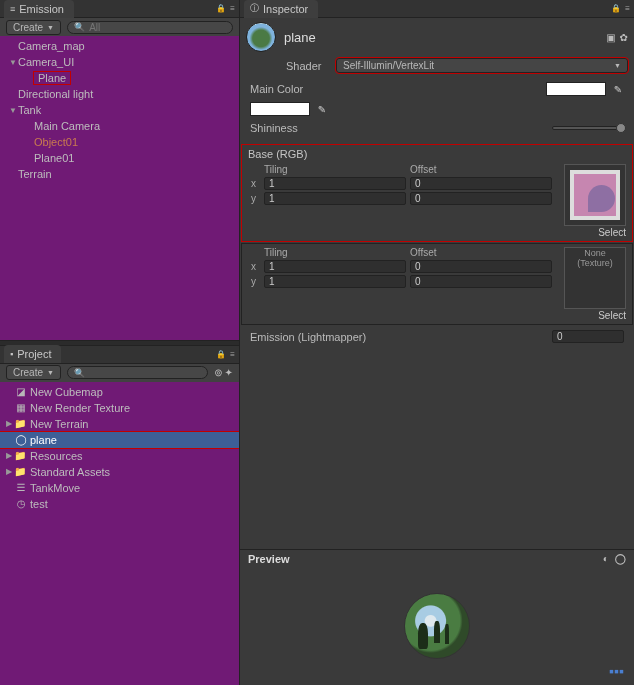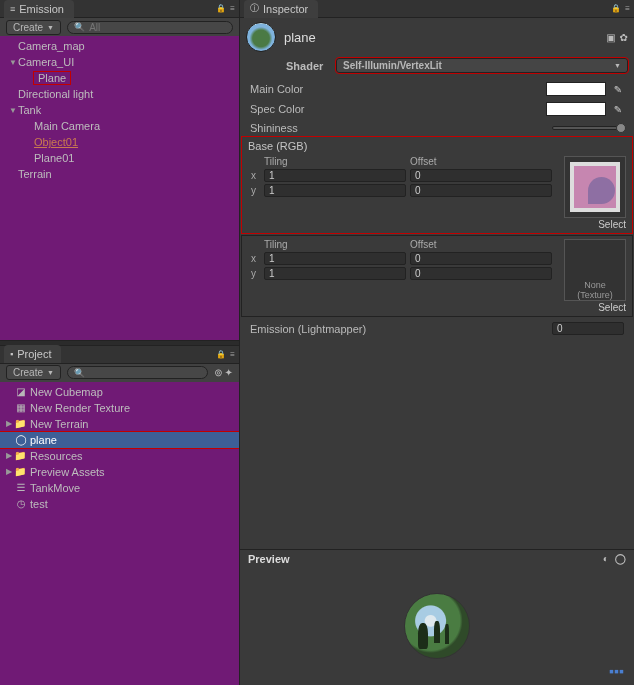--- a/index.html
+++ b/index.html
@@ -24,48 +24,48 @@
   .toolbar { background: #414141; height: 18px; display: flex; align-items: center; padding: 0 6px; gap: 6px; font-size: 10px; }
   .toolbar .create-btn { border: 1px solid #222; border-radius: 3px; padding: 1px 6px; display:flex; align-items:center; gap:4px; background: #484848; }
   .toolbar .search { flex: 1; border: 1px solid #222; border-radius: 8px; height: 13px; background:#474747; display:flex; align-items:center; padding:0 6px; gap:4px;}
   .toolbar .ctrl-icons { display:flex; gap:2px; margin-left:auto;}
   .search input { background: none; border: none; outline: none; color: #ccc; font-size: 10px; width: 80px; }
   .hierarchy-tree { flex:1; background: #701a75; padding-top:2px; overflow:auto; }
   .tree-row { height: 16px; display:flex; align-items:center; white-space:nowrap; }
   .tree-row .indent { display:inline-block; }
   .tree-row .fold { width:10px; text-align:center; color:#999; font-size:8px; display:inline-block;}
   .tree-row .label { color:#bdbdbd; }
-  .tree-row .label.orange { color:#c97b4f;text-decoration:underline; }
+  .tree-row .label.orange { color:#c97b4f; }
   .tree-row.selected { background:#3d5f97; color:#fff; }
   .tree-row.selected .label { color:#fff; }
   .redbox { outline:1px solid #c20000; }
   .proj-icon { width:14px; height:14px; display:inline-flex; align-items:center; justify-content:center; font-size:10px; margin-right:2px;}
   .divider { height: 6px; background:#2b2b2b; border-top:1px solid #222; border-bottom:1px solid #222;}
   .inspector-body { flex:1; background:#3a3a3a; overflow:auto; padding-bottom: 4px; }
   .insp-header { display:flex; align-items:center; padding:4px 6px; gap:8px; }
   .thumb-circle { width:30px; height:30px; border-radius:50%; background: radial-gradient(circle at 50% 55%, #4b7a44 0 40%, #7fb3dd 55% 70%, #bde0f0 72% 100%); border:1px solid #222;}
   .insp-title { font-size:13px; color:#ddd; }
   .insp-help { margin-left:auto; display:flex; gap:4px;}
-  .shader-row { display:flex; align-items:center; padding:2px 6px 6px 46px; gap:6px;font-weight:bold;}
+  .shader-row { display:flex; align-items:center; padding:2px 6px 6px 46px; gap:6px;}
   .shader-label { width:44px; color:#bbb;}
   .shader-dd { flex:1; background:#454545; border:1px solid #222; border-radius:3px; height:15px; display:flex; align-items:center; justify-content:space-between; padding:0 6px; font-size:10px; outline:1px solid #c00000;}
   .prop-row { display:flex; align-items:center; padding:3px 10px; gap:6px;}
   .prop-label { flex:1; color:#bbb; }
   .color-swatch { width:60px; height:14px; background:#fff; border:1px solid #222;}
   .eyedrop { width:12px; height:12px; color:#ccc; font-size:10px; display:flex; align-items:center; justify-content:center;}
   .slider-track { width:72px; height:4px; background:#555; border-radius:2px; border:1px solid #222; position:relative;}
   .slider-thumb { position:absolute; right:-3px; top:-4px; width:10px; height:10px; border-radius:50%; background:#888; border:1px solid #333;}
   .section-box { margin:0 2px 3px 2px; outline:1px solid #222; padding:3px 6px;}
-  .section-box.red { outline:1px solid #c20000; }
+  .section-box.red { outline:1px solid #c20000;margin-top:8px; }
   .section-title { color:#c5c5c5; padding-bottom:4px;}
   .tex-section { display:flex; gap:12px; }
   .tex-left { flex:1; }
   .tex-slot { width:62px; text-align:center; }
   .tex-thumb { width:62px; height:62px; border:1px solid #555; background:#333; position:relative; }
-  .tex-thumb.none { font-size:9px; color:#999; display:flex; flex-direction:column; align-items:center; justify-content:flex-end; }
+  .tex-thumb.none { font-size:9px; color:#999; display:flex; flex-direction:column; align-items:center; justify-content:flex-start; }
   .tex-border { position:absolute; inset:5px; border:4px solid #ddd; background:#c686b0; }
   .tex-inner { position:absolute; left:38%; top:34%; width:45%; height:45%; background:#8e6fa3; border-radius:50% 50% 50% 0;}
   .tex-select { font-size:10px; color:#ccc; text-align:right; padding-top:1px;}
   .til-grid { display:grid; grid-template-columns: 12px 1fr 1fr; column-gap:4px; row-gap:2px; align-items:center; font-size:10px; color:#aaa;}
   .til-grid .hdr { padding-left:0; }
   .til-grid .ax { text-align:right; padding-right:4px; }
   .num-input { background:#2f2f2f; border:1px solid #222; border-radius:2px; height:13px; color:#ccc; padding:0 4px; font-size:10px; width:100%; }
   .preview-bar { background:#3a3a3a; border-top:1px solid #222; height:18px; display:flex; align-items:center; padding:0 8px; font-weight:bold; color:#ddd;}
   .preview-area { height:118px; background:#3a3a3a; display:flex; align-items:center; justify-content:center; position:relative;}
   .sphere { width:66px; height:66px; border-radius:50%; background: radial-gradient(circle at 40% 42%, #dfe9ee 0 10%, #a8cce3 12% 28%, #4a7c42 30% 55%, #2f4a29 60% 100%); border:1px solid #333; position:relative; overflow:hidden;}
@@ -200,21 +200,21 @@
       <div class="tree-row">
         <span class="indent" style="width:4px"></span>
         <span class="fold">▶</span>
         <span class="proj-icon">📁</span>
         <span class="label">Resources</span>
       </div>
       <div class="tree-row">
         <span class="indent" style="width:4px"></span>
         <span class="fold">▶</span>
         <span class="proj-icon">📁</span>
-        <span class="label">Preview Assets</span>
+        <span class="label">Standard Assets</span>
       </div>
       <div class="tree-row">
         <span class="indent" style="width:4px"></span>
         <span class="fold"></span>
         <span class="proj-icon">☰</span>
         <span class="label">TankMove</span>
       </div>
       <div class="tree-row">
         <span class="indent" style="width:4px"></span>
         <span class="fold"></span>
@@ -252,21 +252,20 @@
         <span style="font-size:7px;">▼</span>
       </div>
     </div>
 
     <div class="prop-row">
       <div class="prop-label">Main Color</div>
       <div class="color-swatch"></div>
       <div class="eyedrop">✎</div>
     </div>
     <div class="prop-row">
-      <div class="prop-label">Spec Color</div>
       <div class="color-swatch"></div>
       <div class="eyedrop">✎</div>
     </div>
     <div class="prop-row">
       <div class="prop-label">Shininess</div>
       <div class="slider-track">
           <div class="slider-thumb"></div>
         </div>
     </div>
 

